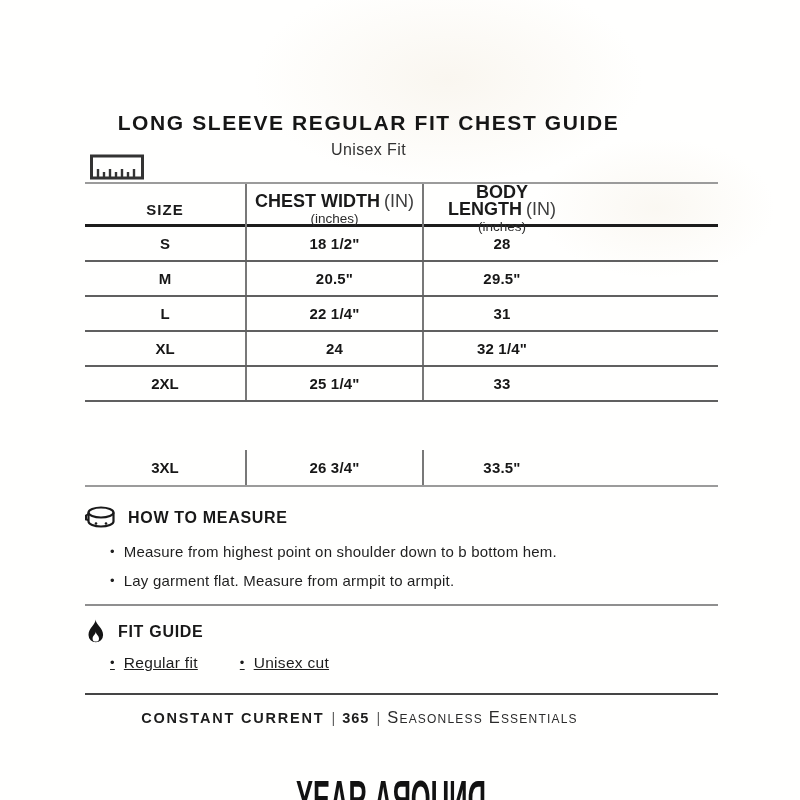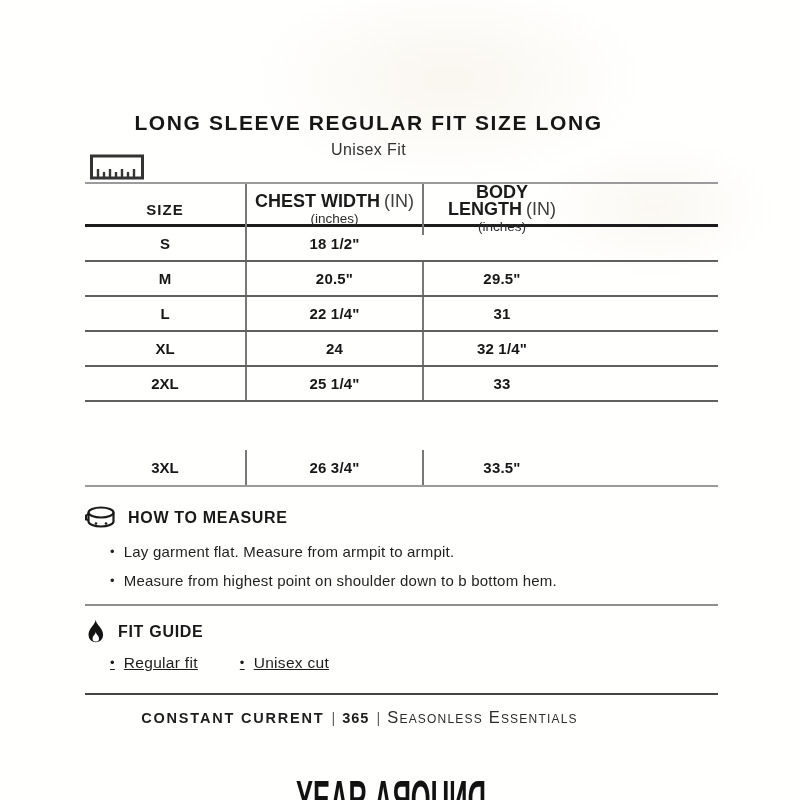--- a/index.html
+++ b/index.html
@@ -63,21 +63,21 @@
     color:#121212; letter-spacing:0px; transform:scaleX(0.5); transform-origin:left center; }
   .logo-word .glyph { display:inline-block; }
   .logo-word .mirror { transform:scaleX(-1); }
 </style>
 </head>
 <body>
 
 <div class="page">
   <div class="content">
 
-    <div class="title">LONG SLEEVE REGULAR FIT SIZE LONG</div>
+    <div class="title">LONG SLEEVE REGULAR FIT CHEST GUIDE</div>
     <div class="subtitle">Unisex Fit</div>
 
     <div class="ruler">
       <svg width="54" height="26" viewBox="0 0 54 26">
         <rect x="1.5" y="2" width="51" height="22" fill="none" stroke="#333" stroke-width="3"></rect>
         <g stroke="#333" stroke-width="2.4">
           <line x1="8" y1="24" x2="8" y2="15"></line>
           <line x1="14" y1="24" x2="14" y2="18"></line>
           <line x1="20" y1="24" x2="20" y2="15"></line>
           <line x1="26" y1="24" x2="26" y2="18"></line>
@@ -103,20 +103,21 @@
           </div>
           <div class="col-head-line2">(inches)</div>
         </div>
         <div class="cell"></div>
       </div>
       <div id="table-body">
 
       <div class="trow body-row">
         <div class="cell size-cell">S</div>
         <div class="cell v-line val-cell">18 1/2"</div>
+        <div class="cell v-line val-cell">28</div>
         <div class="cell"></div>
       </div>
 
       <div class="trow body-row">
         <div class="cell size-cell">M</div>
         <div class="cell v-line val-cell">20.5"</div>
         <div class="cell v-line val-cell">29.5"</div>
         <div class="cell"></div>
       </div>
 
@@ -157,22 +158,22 @@
             <ellipse cx="16" cy="8.5" rx="12.5" ry="5" fill="none" stroke="#1a1a1a" stroke-width="2.2"></ellipse>
             <path d="M3.5 8.5 L3.5 17.5 A12.5 5 0 0 0 28.5 17.5 L28.5 8.5" fill="none" stroke="#1a1a1a" stroke-width="2.2"></path>
             <path d="M3.5 10 L1 11.5 L1 15.5 L3.5 16" fill="none" stroke="#1a1a1a" stroke-width="2"></path>
             <circle cx="11" cy="19.5" r="1.3" fill="#1a1a1a"></circle>
             <circle cx="21" cy="19.5" r="1.3" fill="#1a1a1a"></circle>
           </svg>
         </span>
         <span>HOW TO MEASURE</span>
       </div>
       <ul class="bullets">
+        <li>Measure from highest point on shoulder down to b bottom hem.</li>
         <li>Lay garment flat. Measure from armpit to armpit.</li>
-        <li>Measure from highest point on shoulder down to b bottom hem.</li>
       </ul>
     </div>
 
     <hr class="divider">
 
     <div class="fit-section">
       <div class="section-head">
         <span class="ico">
           <svg width="21" height="26" viewBox="0 0 21 26">
             <path d="M10.5 0.5 C10.8 5.5 3.5 9 3.5 16 A7.3 7.3 0 0 0 18.1 16 C18.1 9 10.8 5.5 10.5 0.5 Z" fill="#141414"></path>

